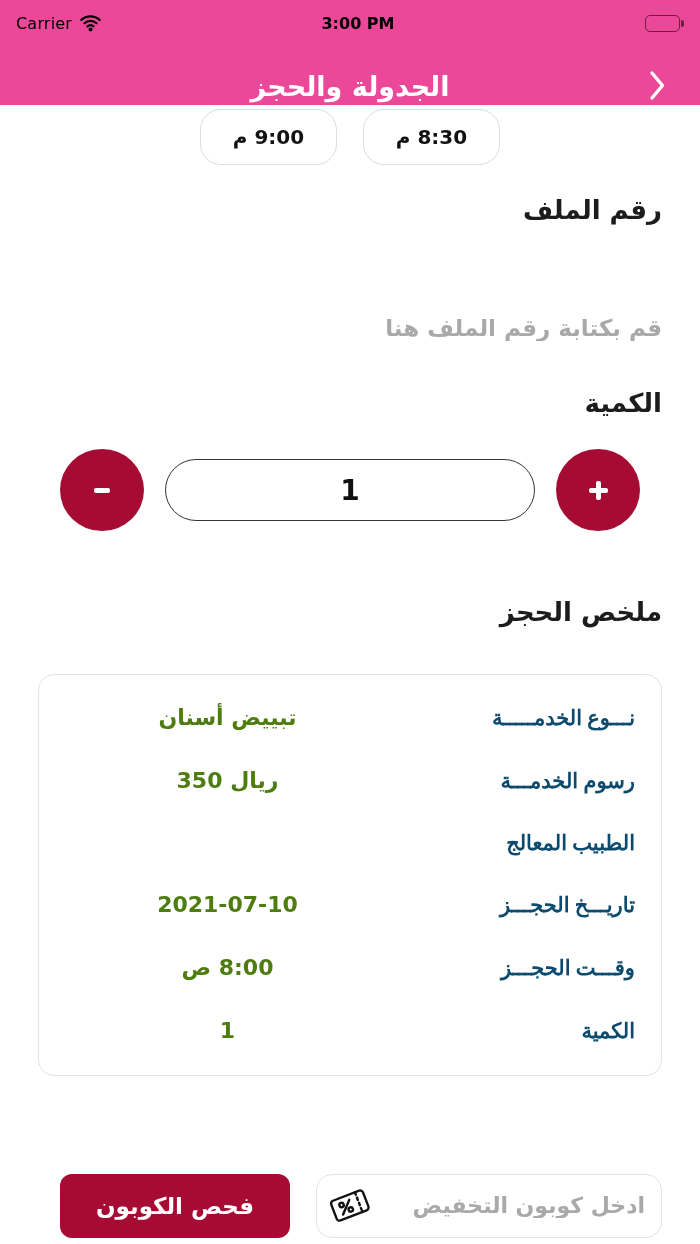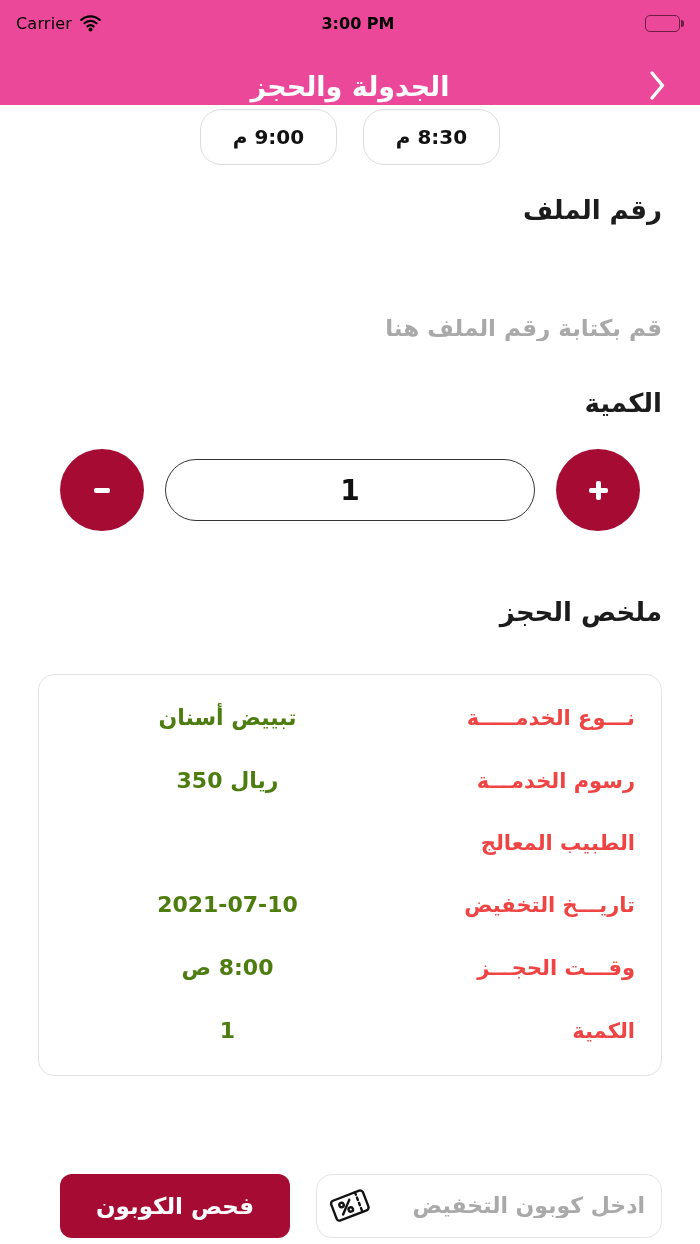--- a/index.html
+++ b/index.html
@@ -61,21 +61,21 @@
     width:370px; height:62px; border:1.6px solid #353535; border-radius:31px; background:#fff;
     text-align:center; font-family:inherit; font-size:28px; font-weight:bold; color:#111; outline:none;
   }
 
   
   .card {
     margin:44px 38px 0; border:1.5px solid #e3e3e3; border-radius:16px; background:#fff;
     padding:12px 26px; direction:rtl;
   }
   .card-row { display:flex; align-items:center; padding:16px 0; }
-  .card-row-label { width:245px; color:#ef4444; font-size:21px; font-weight:bold; line-height:1.4; }
+  .card-row-label { width:245px; color:#0c4a6e; font-size:21px; font-weight:bold; line-height:1.4;font-family:Liberation Serif, serif; }
   .card-row-value { flex:1; text-align:center; color:#4d7c0f; font-size:22px; font-weight:bold; line-height:1.4; }
 
   
   .coupon-bar { display:flex; align-items:flex-start; gap:26px; margin-top:98px; padding:0 38px 0 60px; }
   .check-coupon-btn {
     width:230px; height:64px; background:#A60C33; border:none; border-radius:12px; cursor:pointer;
     color:#fff; font-family:inherit; font-size:23px; font-weight:bold;
   }
   .coupon-field { position:relative; flex:1; height:64px; }
   .coupon-input {
@@ -145,21 +145,21 @@
     <span class="card-row-value">تبييض أسنان</span>
   </div>
   <div class="card-row">
     <span class="card-row-label">رسوم الخدمـــة</span>
     <span class="card-row-value">ريال 350</span>
   </div>
   <div class="card-row">
     <span class="card-row-label">الطبيب المعالج</span>
   </div>
   <div class="card-row">
-    <span class="card-row-label">تاريـــخ التخفيض</span>
+    <span class="card-row-label">تاريـــخ الحجـــز</span>
     <span class="card-row-value">2021-07-10</span>
   </div>
   <div class="card-row">
     <span class="card-row-label">وقـــت الحجـــز</span>
     <span class="card-row-value">8:00 ص</span>
   </div>
   <div class="card-row">
     <span class="card-row-label">الكمية</span>
     <span class="card-row-value">1</span>
   </div>

